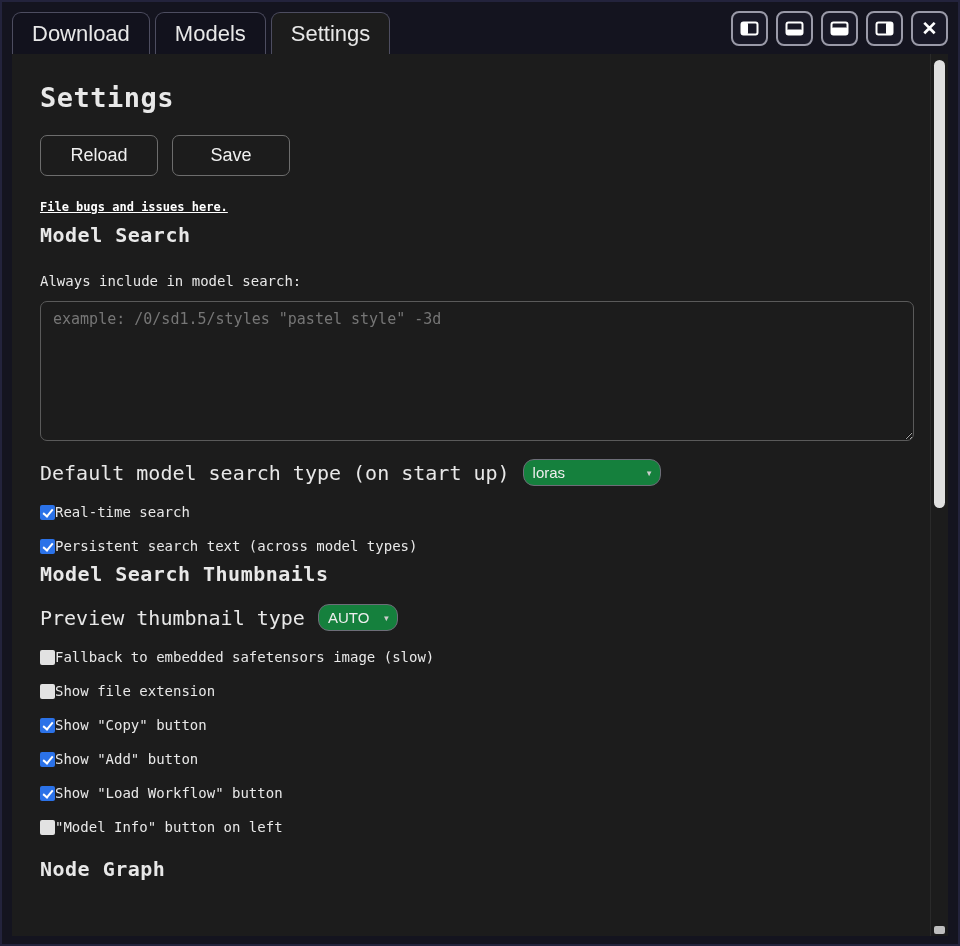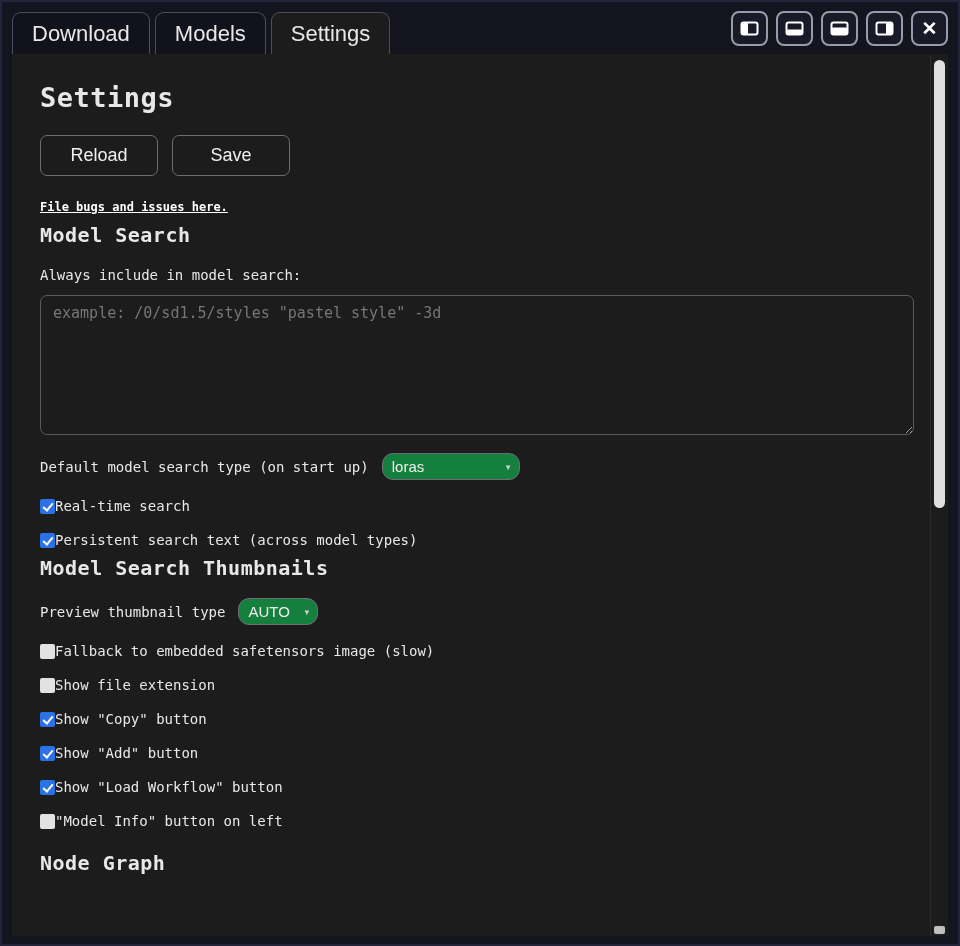--- a/index.html
+++ b/index.html
@@ -65,34 +65,34 @@
   }
 
   .bugs-link{
     display:inline-block; margin-top:24px;
     font-size:12px; font-weight:bold; color:#ffffff;
     text-decoration:underline; cursor:pointer;
   }
 
   h2.section{ font-size:20px; font-weight:bold; letter-spacing:0.5px; margin-top:8px; }
 
-  .field-label{ font-size:14px; margin-top:20px; }
+  .field-label{ font-size:14px; margin-top:26px; }
 
   textarea.search-include{
     display:block; width:100%; height:140px;
     margin-top:12px; padding:8px 12px;
     background:transparent; color:#dddddd;
     font-family:"DejaVu Sans Mono", monospace; font-size:15px;
     border:1px solid #5a5a5a; border-radius:7px;
     resize:both; outline:none;
   }
   textarea.search-include::placeholder{ color:#767676; }
 
   .inline-row{ display:flex; align-items:center; gap:13px; margin-top:18px; }
-  .inline-row .row-label{ font-size:14px; }
+  .inline-row .row-label{ font-size:20px; }
 
   .select-wrap{ position:relative; display:inline-block; }
   .select-wrap select{
     appearance:none; -webkit-appearance:none;
     font-family:"Liberation Sans", sans-serif; font-size:15px;
     color:#eeeeee; background:#15803d;
     border:1px solid #6d6d78; border-radius:11px;
     padding:4px 26px 4px 9px; cursor:pointer; outline:none;
   }
   .select-wrap::after{

